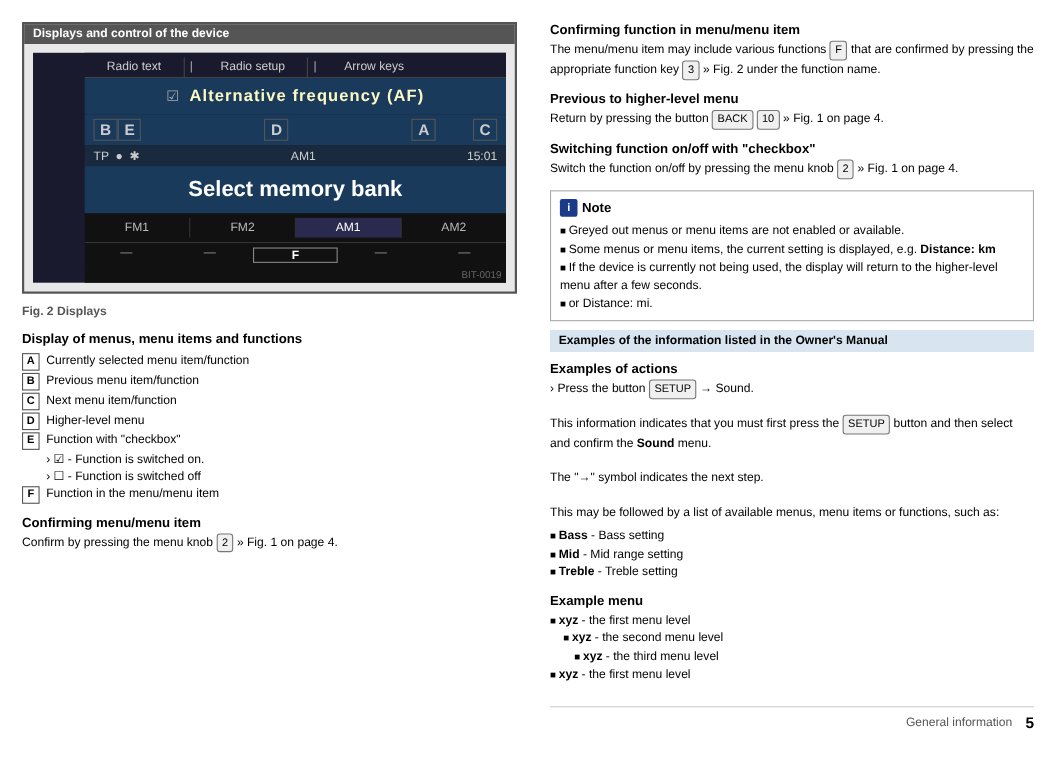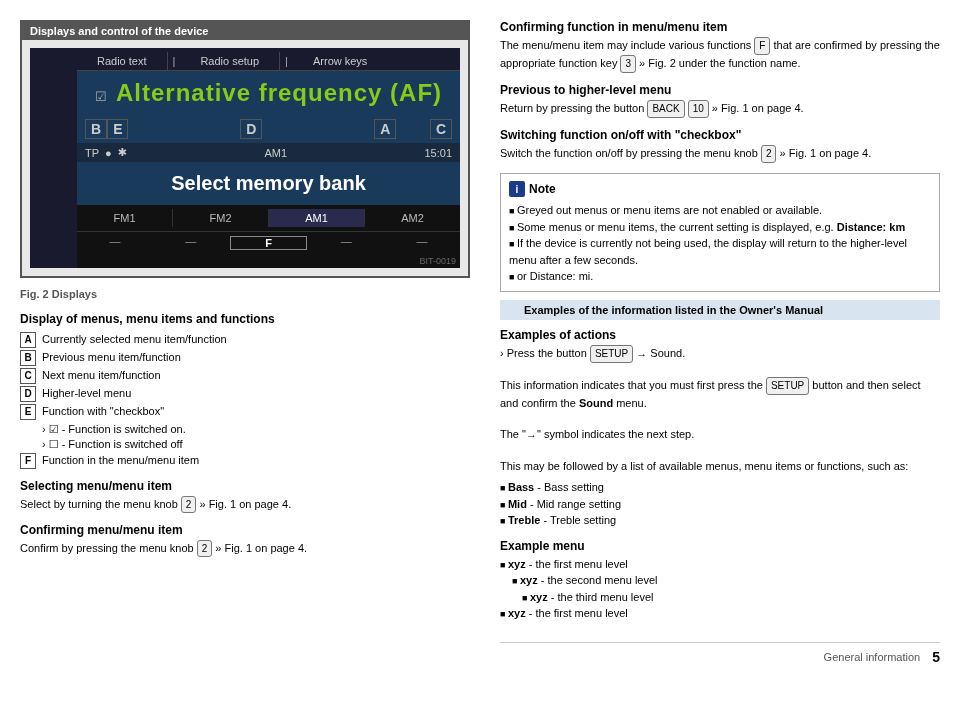--- a/index.html
+++ b/index.html
@@ -59,23 +59,23 @@
       padding: 8px 12px;
       text-align: center;
     }
     .screen-af-icon {
       display: inline-block;
       color: #aaa;
       font-size: 13px;
       margin-right: 6px;
     }
     .screen-title {
-      font-size: 24px;
-      font-weight: bold;
-      color: #84cc16;
+      font-size: 15px;
+      font-weight: bold;
+      color: #fef9c3;
       letter-spacing: 1px;
     }
     .screen-labels {
       display: flex;
       justify-content: space-between;
       padding: 4px 8px;
       background: #1a3a5c;
     }
     .screen-label {
       font-size: 14px;
@@ -227,21 +227,21 @@
       width: 16px;
       height: 16px;
       background: #1a3a8a;
       color: #fff;
       font-size: 10px;
       font-weight: bold;
       border-radius: 2px;
     }
     .examples-box {
       background: #d8e4f0;
-      padding: 4px 24px;
+      padding: 4px 8px;
       margin-bottom: 8px;
     }
     .examples-title {
       font-size: 11px;
       font-weight: bold;
     }
     .kbd {
       display: inline-block;
       border: 1px solid #777;
       border-radius: 3px;
@@ -359,28 +359,20 @@
         </div>
         <div class="sub-item">☑ - Function is switched on.</div>
         <div class="sub-item">☐ - Function is switched off</div>
         <div class="display-item">
           <span class="badge">F</span>
           <span>Function in the menu/menu item</span>
         </div>
       </div>
     </div>
 
-    <div class="section">
-      <div class="section-head">Selecting menu/menu item</div>
-      <div class="section-body">
-        <span>Select by turning the menu knob</span>
-        <span class="kbd">2</span>
-        <span>» Fig. 1 on page 4.</span>
-      </div>
-    </div>
 
     <div class="section">
       <div class="section-head">Confirming menu/menu item</div>
       <div class="section-body">
         <span>Confirm by pressing the menu knob</span>
         <span class="kbd">2</span>
         <span>» Fig. 1 on page 4.</span>
       </div>
     </div>
   </div>

